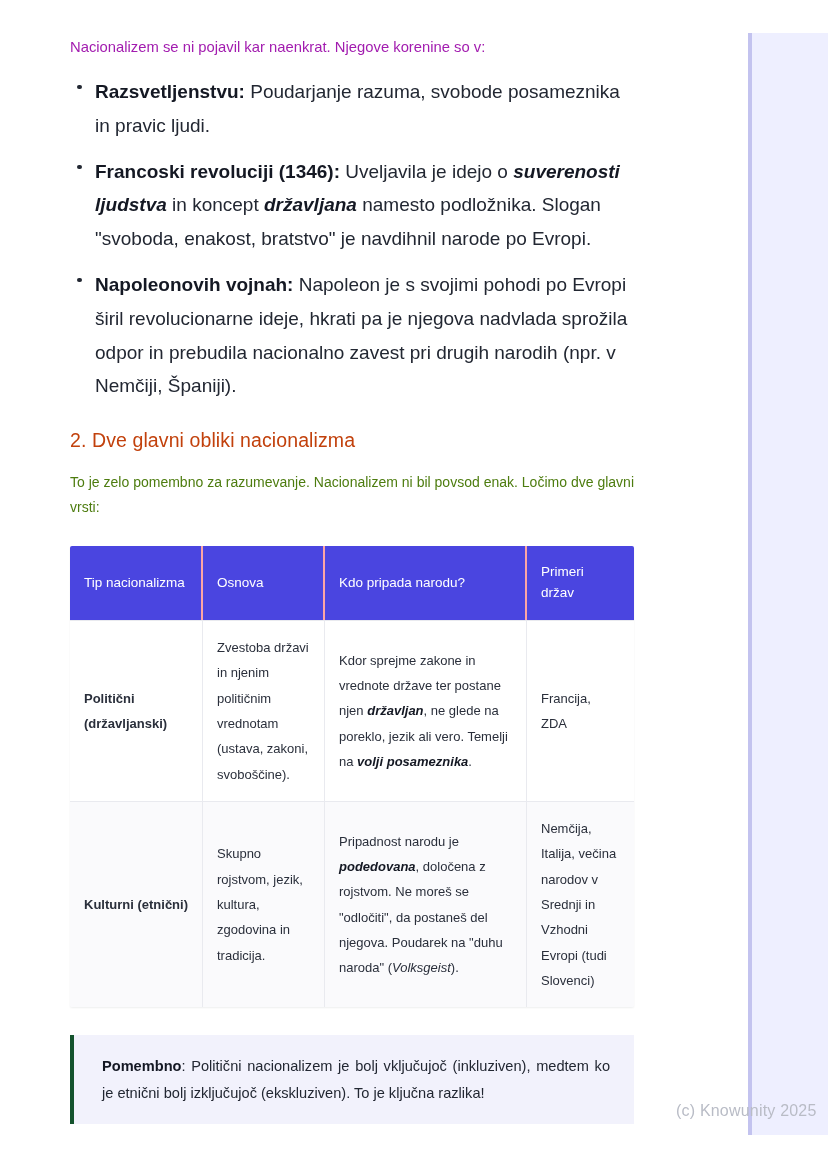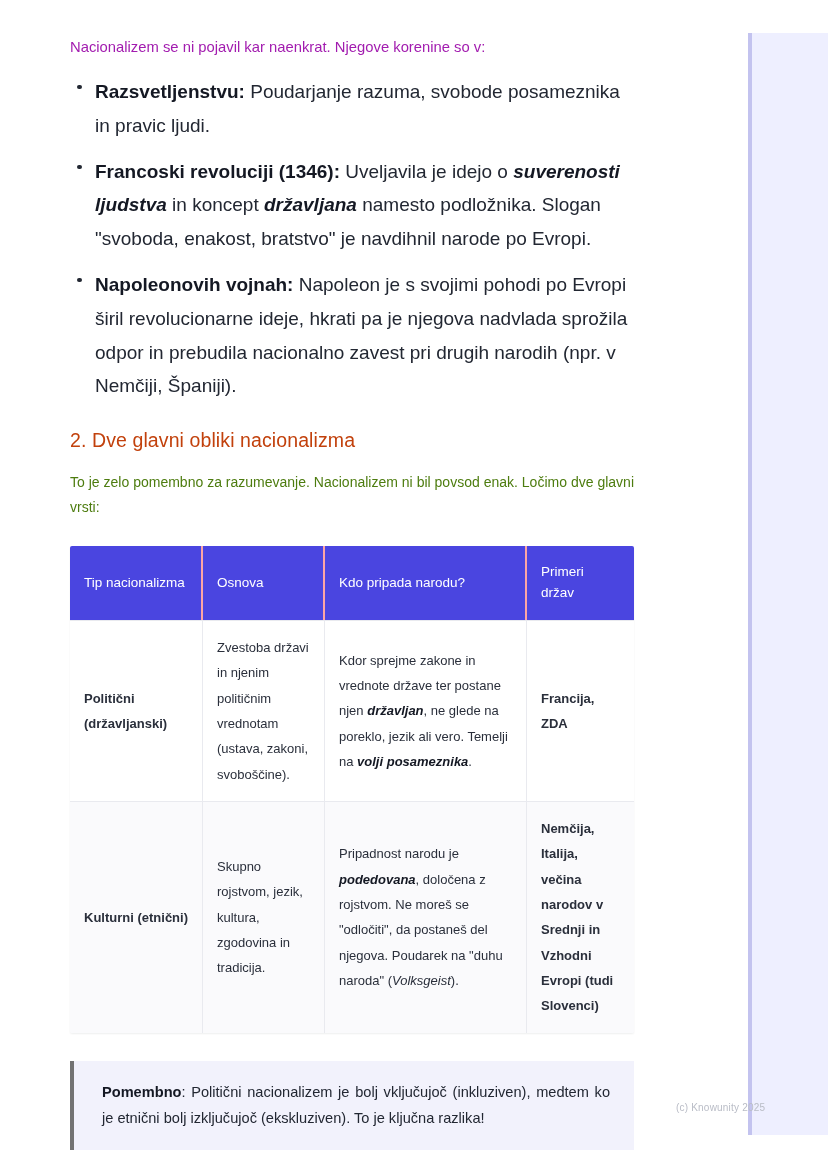--- a/index.html
+++ b/index.html
@@ -26,21 +26,21 @@
     background: #eeefff;
     border-left: 4px solid #c3c3ef;
     box-sizing: border-box;
   }
 
   
   #watermark {
     position: absolute;
     left: 676px;
     top: 1102px;
-    font-size: 10px;
+    font-size: 16px;
     color: #b9bcc6;
     letter-spacing: 0.2px;
     white-space: nowrap;
     z-index: 4;
   }
 
   
   #content {
     position: absolute;
     left: 70px;
@@ -127,31 +127,31 @@
   table.compare-table thead th:last-child { border-right: none; }
 
   table.compare-table tbody td {
     padding: 14px 14px;
     vertical-align: middle;
     line-height: 1.95;
     color: #2a2f3b;
     border-right: 1px solid #e9eaef;
     border-top: 1px solid #e9eaef;
   }
-  table.compare-table tbody td:last-child { border-right: none; font-weight: bold; }
+  table.compare-table tbody td:last-child { border-right: none; }
   table.compare-table tbody tr.row-even td { background: #fafafc; }
   table.compare-table tbody tr.row-odd td { background: #ffffff; }
   td.cell-type { font-weight: bold; color: #141823; line-height: 1.8; }
   .cell-em { font-style: italic; margin-top: 32px; }
 
   
   #callout {
     margin-top: 28px;
     background: #f2f2fc;
-    border-left: 4px solid #737373;
+    border-left: 4px solid #14532d;
     padding: 18px 24px 18px 28px;
     box-sizing: border-box;
     width: 564px;
   }
   #callout p {
     margin: 0;
     font-size: 14.6px;
     line-height: 1.82;
     color: #222732;
     text-align: justify;

